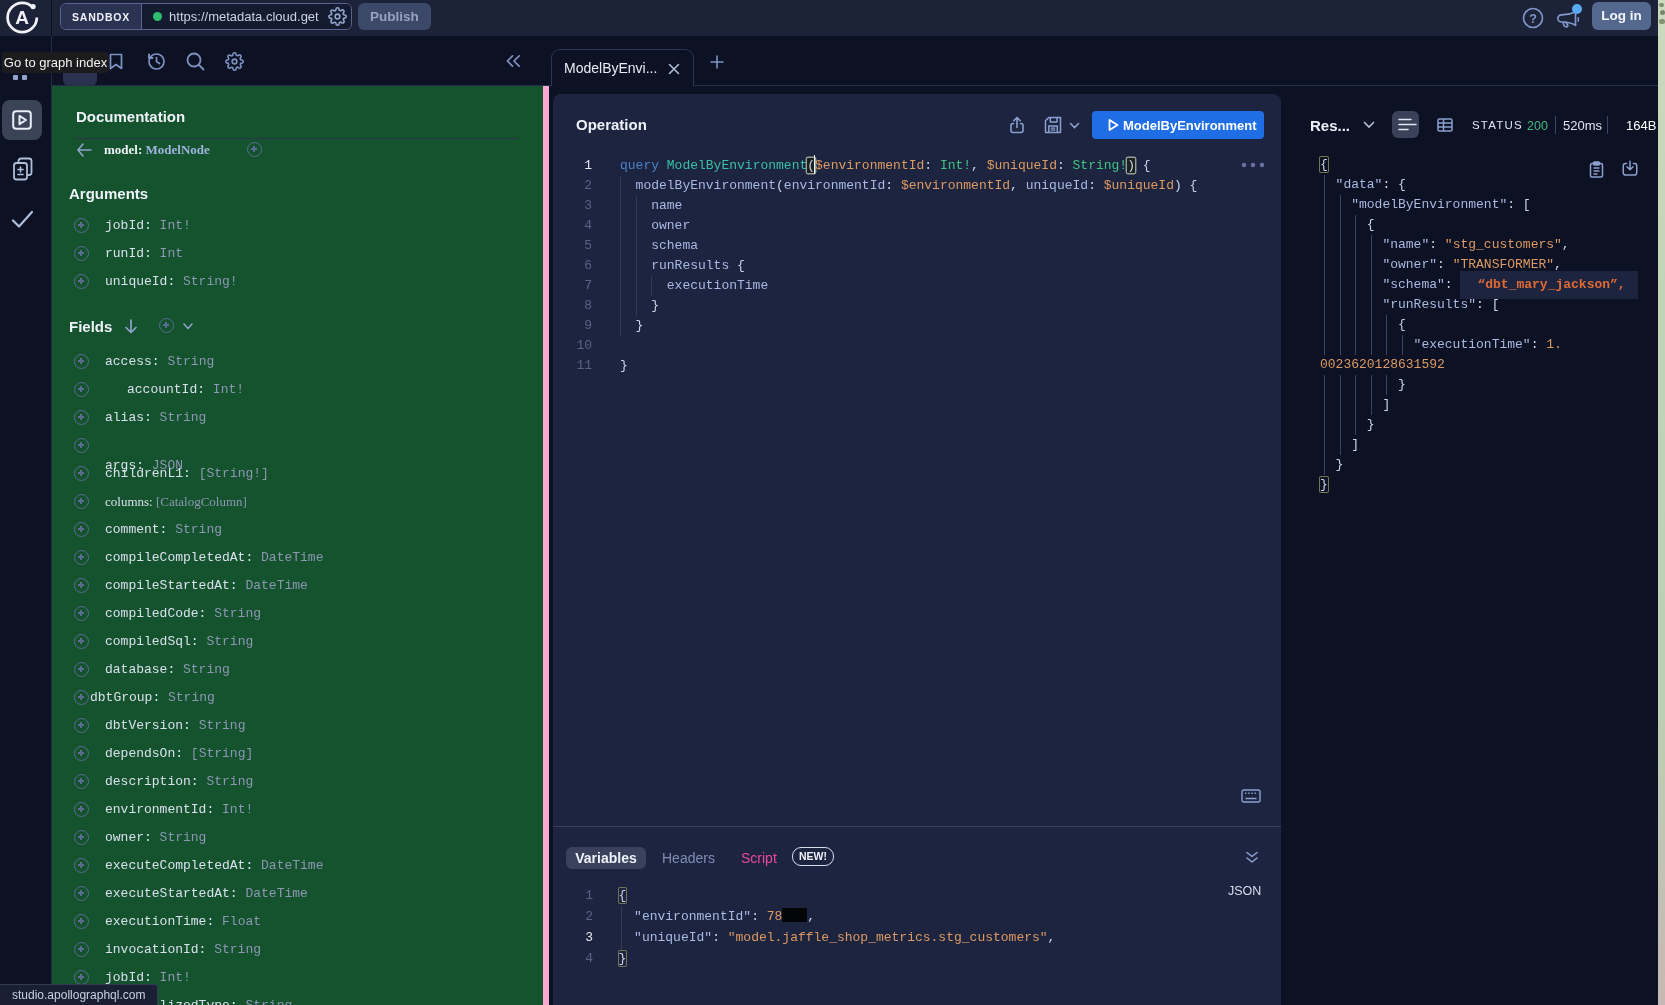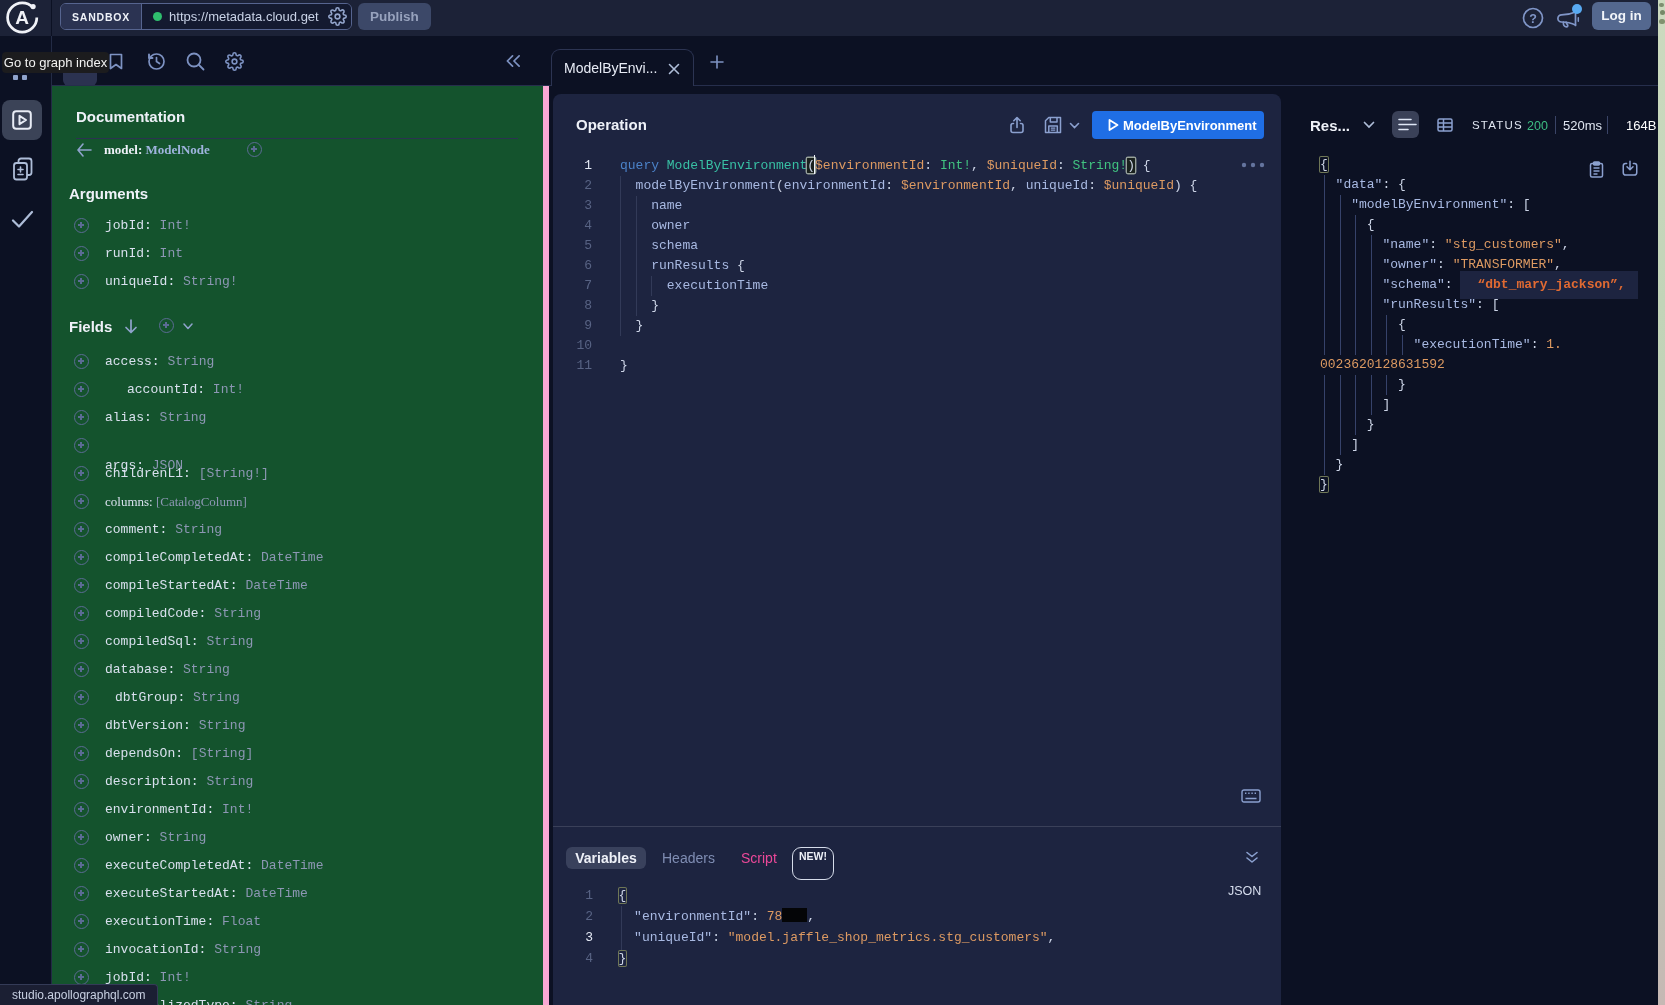--- a/index.html
+++ b/index.html
@@ -213,21 +213,21 @@
   <div class="docrow" style="left:53px; top:464px;"><span class="n">compileCompletedAt: </span><span class="ty">DateTime</span></div>
   <div class="pluscirc" style="left:22px; top:492px;"></div>
   <div class="docrow" style="left:53px; top:492px;"><span class="n">compileStartedAt: </span><span class="ty">DateTime</span></div>
   <div class="pluscirc" style="left:22px; top:520px;"></div>
   <div class="docrow" style="left:53px; top:520px;"><span class="n">compiledCode: </span><span class="ty">String</span></div>
   <div class="pluscirc" style="left:22px; top:548px;"></div>
   <div class="docrow" style="left:53px; top:548px;"><span class="n">compiledSql: </span><span class="ty">String</span></div>
   <div class="pluscirc" style="left:22px; top:576px;"></div>
   <div class="docrow" style="left:53px; top:576px;"><span class="n">database: </span><span class="ty">String</span></div>
   <div class="pluscirc" style="left:22px; top:604px;"></div>
-  <div class="docrow" style="left:63px; top:604px;text-align:right;"><span class="n">dbtGroup: </span><span class="ty">String</span></div>
+  <div class="docrow" style="left:38px; top:604px;text-align:right;"><span class="n">dbtGroup: </span><span class="ty">String</span></div>
   <div class="pluscirc" style="left:22px; top:632px;"></div>
   <div class="docrow" style="left:53px; top:632px;"><span class="n">dbtVersion: </span><span class="ty">String</span></div>
   <div class="pluscirc" style="left:22px; top:660px;"></div>
   <div class="docrow" style="left:53px; top:660px;"><span class="n">dependsOn: </span><span class="ty">[String]</span></div>
   <div class="pluscirc" style="left:22px; top:688px;"></div>
   <div class="docrow" style="left:53px; top:688px;"><span class="n">description: </span><span class="ty">String</span></div>
   <div class="pluscirc" style="left:22px; top:716px;"></div>
   <div class="docrow" style="left:53px; top:716px;"><span class="n">environmentId: </span><span class="ty">Int!</span></div>
   <div class="pluscirc" style="left:22px; top:744px;"></div>
   <div class="docrow" style="left:53px; top:744px;"><span class="n">owner: </span><span class="ty">String</span></div>
@@ -309,21 +309,21 @@
   <svg style="position:absolute; left:688px; top:695px;" width="20" height="14" viewBox="0 0 20 14" fill="none" stroke="#8ba0cf" stroke-width="1.4">
       <rect x="1" y="1" width="18" height="12" rx="2"></rect>
       <path d="M4 4.2 H5.4 M7.2 4.2 H8.6 M10.4 4.2 H11.8 M13.6 4.2 H15 M4.5 9.5 H15.5" stroke-width="1.5"></path>
     </svg>
 
   <div id="vardiv"></div>
 
   <div class="vtab" style="left:13px; top:753px; width:80px; height:22px; background:#39415c; border-radius:6px; color:#eef1f8; font-weight:bold; text-align:center; line-height:22px;">Variables</div>
   <div class="vtab" style="left:109px; top:756px; color:#7f8db3;">Headers</div>
   <div class="vtab" style="left:188px; top:756px; color:#ec4899;">Script</div>
-  <div class="vtab" style="left:239px; top:753px; width:42px; height:33px; border:1.5px solid #d5dcea; border-radius:9px; color:#eef1f8; font-weight:bold; font-size:10.5px; text-align:center; line-height:17px;">NEW!</div>
+  <div class="vtab" style="left:239px; top:753px; width:42px; height:19px; border:1.5px solid #d5dcea; border-radius:9px; color:#eef1f8; font-weight:bold; font-size:10.5px; text-align:center; line-height:17px;">NEW!</div>
   <svg style="position:absolute; left:692px; top:757px;" width="14" height="13" viewBox="0 0 14 13" fill="none" stroke="#8ba0cf" stroke-width="1.6" stroke-linecap="round" stroke-linejoin="round">
       <path d="M2 1.5 L7 5.5 L12 1.5 M2 7 L7 11 L12 7"></path>
     </svg>
   <div style="position:absolute; left:675px; top:790px; font-size:12.5px; color:#d7deee;">JSON</div>
 
   <div class="lnum" style="left:16px; top:792px;">1</div>
   <div class="lnum" style="left:16px; top:813px;">2</div>
   <div class="lnum on" style="left:16px; top:834px;">3</div>
   <div class="lnum" style="left:16px; top:855px;">4</div>
   <div class="guide" style="left:68px; top:812px; height:44px;"></div>

